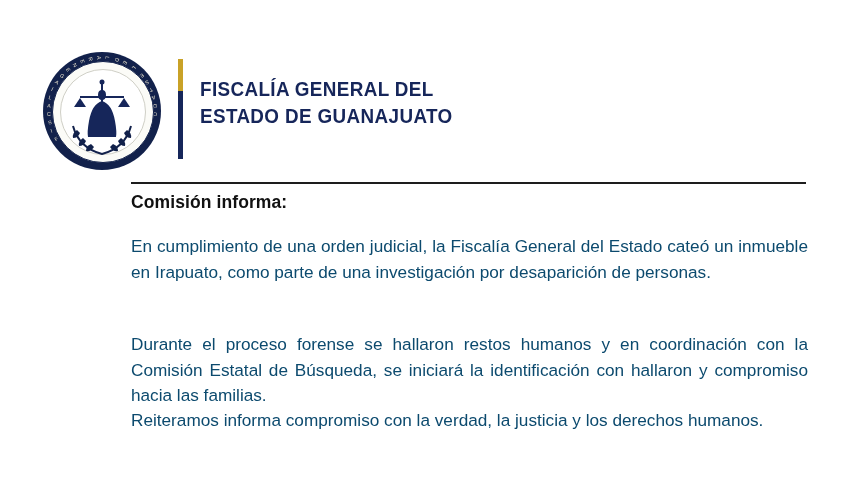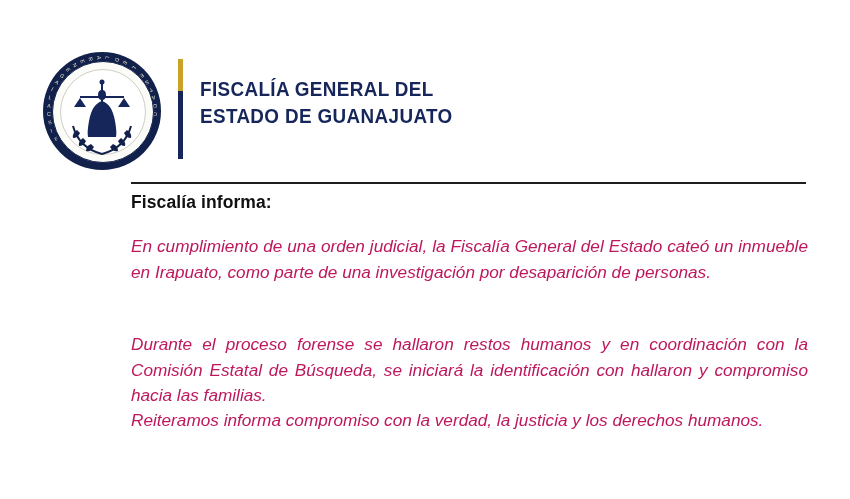--- a/index.html
+++ b/index.html
@@ -121,22 +121,21 @@
     font-weight: bold;
     color: #111111;
     letter-spacing: 0.1px;
   }
   .para {
     position: absolute;
     left: 131px;
     width: 677px;
     font-size: 17.2px;
     line-height: 25.5px;
-    color: #be185d;
-    font-style: italic;
+    color: #0c4a6e;
   }
   .p1 { top: 62px; text-align: justify; }
   .p2 { top: 160px; text-align: justify; }
   .p3 { top: 236px; text-align: left; }
 </style>
 </head>
 <body>
 
 <div class="header">
 
@@ -194,17 +193,17 @@
   <div class="brand-bar"></div>
 
   <div class="brand-text">
     <div>FISCALÍA GENERAL DEL</div>
     <div>ESTADO DE GUANAJUATO</div>
   </div>
 </div>
 
 <div class="sheet">
   <div class="rule"></div>
-  <div class="headline">Fiscalía informa:</div>
+  <div class="headline">Comisión informa:</div>
   <div class="para p1">En cumplimiento de una orden judicial, la Fiscalía General del Estado cateó un inmueble en Irapuato, como parte de una investigación por desaparición de personas.</div>
   <div class="para p2">Durante el proceso forense se hallaron restos humanos y en coordinación con la Comisión Estatal de Búsqueda, se iniciará la identificación con hallaron y compromiso hacia las familias.</div>
   <div class="para p3">Reiteramos informa compromiso con la verdad, la justicia y los derechos humanos.</div>
 </div>
 
 </body></html>

